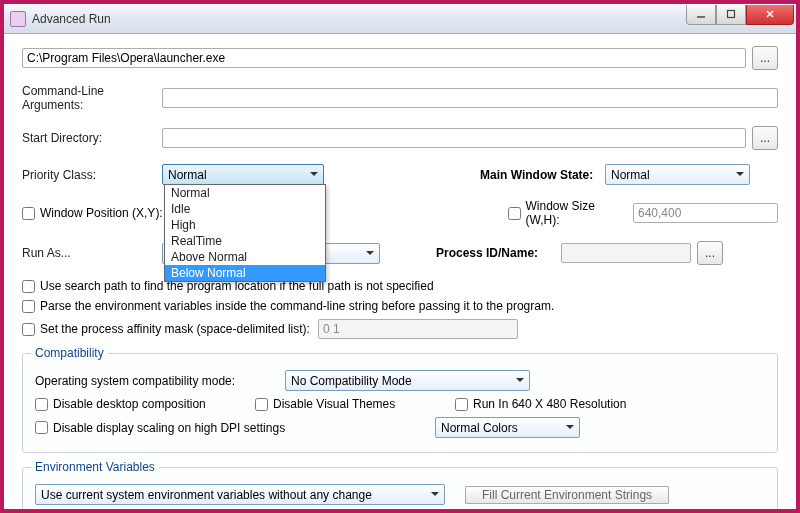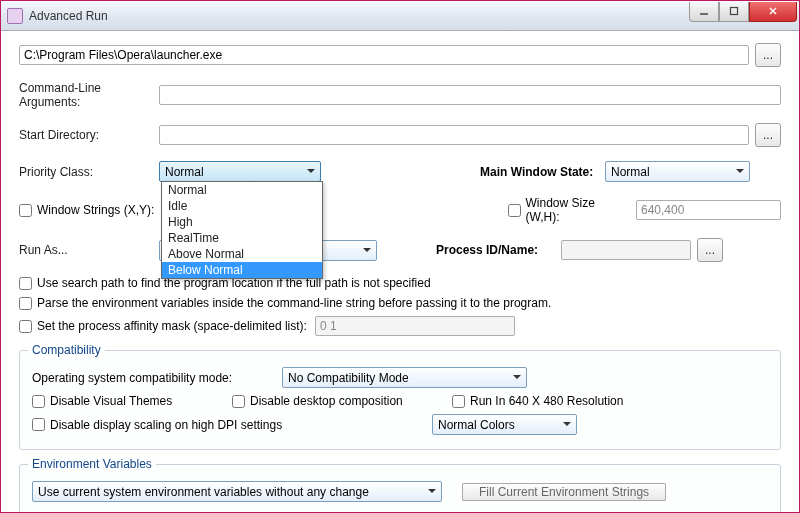--- a/index.html
+++ b/index.html
@@ -1,17 +1,17 @@
 <!DOCTYPE html>
 <html><head>
 <meta charset="utf-8">
 <style>
   * { box-sizing: border-box; font-family: "Segoe UI", Tahoma, sans-serif; font-size: 12px; }
   body { margin: 0; background: #d6dfe8; }
-  .window { width: 800px; height: 513px; background: #fff; border: 1px solid #be185d; position: relative; overflow: hidden; }
+  .window { width: 800px; height: 513px; background: #fff; border: 4px solid #be185d; position: relative; overflow: hidden; }
   .titlebar { height: 30px; background: linear-gradient(#f8f9fb,#e2e8f2 50%,#d6dee9); border-bottom: 1px solid #aab; display: flex; align-items: center; padding-left: 6px; }
   .titlebar .icon { width: 16px; height: 16px; background: #e8d0ef; border: 1px solid #a070b0; border-radius: 2px; margin-right: 6px; }
   .titlebar .title { flex: 1; color: #333; }
   .wbtns { display: flex; height: 20px; margin-right: 2px; margin-top: -8px; }
   .wbtn { width: 30px; height: 20px; background: linear-gradient(#f8f8f8,#d8d8d8); border: 1px solid #999; border-top: none; display: flex; align-items: center; justify-content: center; color: #444; }
   .wbtn.close { width: 48px; background: linear-gradient(#f07070,#d03030); border-color: #a02020; color: #fff; border-bottom-right-radius: 4px; }
   .wbtn.min { border-bottom-left-radius: 4px; }
   .wbtn svg { width: 10px; height: 10px; }
 
   .client { padding: 12px 18px 0 18px; }
@@ -95,21 +95,21 @@
         <div class="sel" style="width:145px">
             <span>Normal</span>
           </div>
       </div>
     </div>
 
     <div class="row half">
       <div class="col">
         <label class="chk">
             <input type="checkbox" style="">
-            <span>Window Strings (X,Y):</span>
+            <span>Window Position (X,Y):</span>
           </label>
       </div>
       <div class="col" style="margin-left:215px">
         <label class="chk">
             <input type="checkbox" style="">
             <span>Window Size (W,H):</span>
           </label>
         <input class="inp" style="width: 145px; color: rgb(136, 136, 136);" value="640,400">
       </div>
     </div>
@@ -150,27 +150,27 @@
 
     <div class="gbox">
       <div class="legend">Compatibility</div>
       <div class="r">
         <div style="width:250px">Operating system compatibility mode:</div>
         <div class="sel" style="width:245px">
             <span>No Compatibility Mode</span>
           </div>
       </div>
       <div class="r">
+        <label class="chk" style="width:200px">
+            <input type="checkbox" style="">
+            <span>Disable desktop composition</span>
+          </label>
         <label class="chk" style="width:180px">
             <input type="checkbox" style="">
             <span>Disable Visual Themes</span>
-          </label>
-        <label class="chk" style="width:200px">
-            <input type="checkbox" style="">
-            <span>Disable desktop composition</span>
           </label>
         <label class="chk">
             <input type="checkbox" style="">
             <span>Run In 640 X 480 Resolution</span>
           </label>
       </div>
       <div class="r">
         <label class="chk" style="width:380px">
             <input type="checkbox" style="">
             <span>Disable display scaling on high DPI settings</span>

